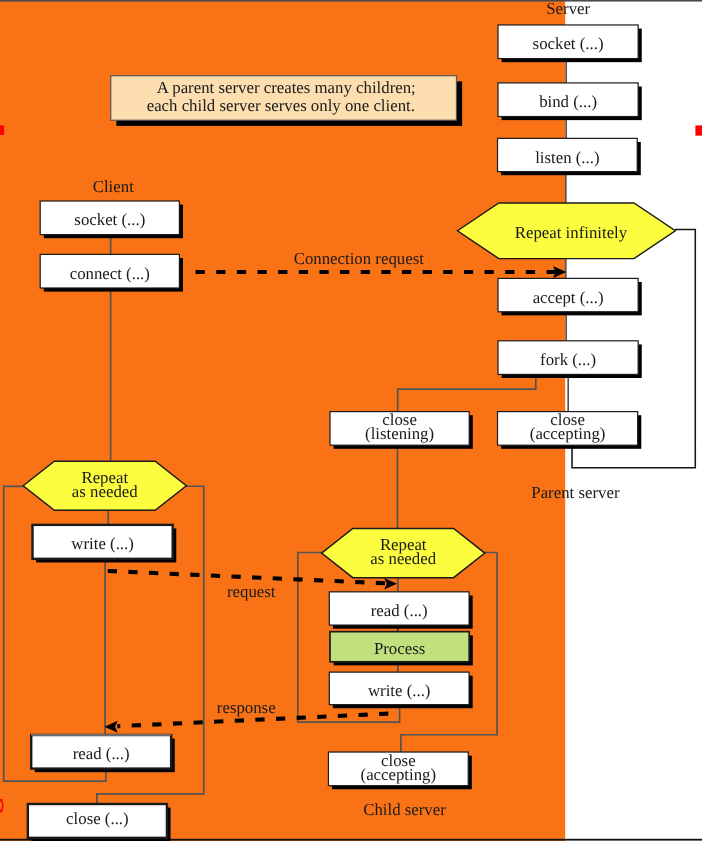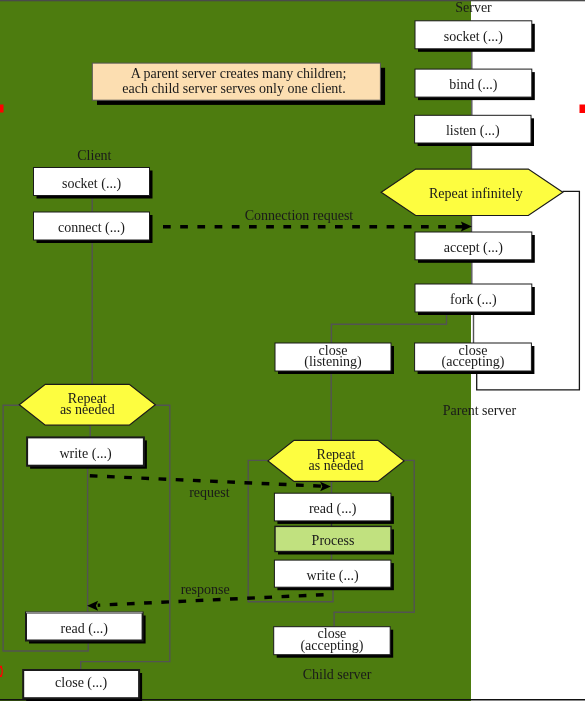--- a/index.html
+++ b/index.html
@@ -1,19 +1,19 @@
 <!DOCTYPE html>
 <html><head>
 <meta charset="utf-8">
 <title>Client-Server Concurrent Flowchart</title>
 <style>
   html,body{margin:0;padding:0;background:#ffffff;}
   body{width:585px;height:701px;overflow:hidden;
        font-family:"Liberation Serif","DejaVu Serif",serif;}
-  #stage{position:relative;width:471px;height:701px;background:#4d7c0f;}
+  #stage{position:relative;width:471px;height:701px;background:#f97316;}
   svg#diagram{position:absolute;left:0;top:0;display:block;}
   text{-webkit-font-smoothing:antialiased;}
   .nodelabel{font-family:"Liberation Serif","DejaVu Serif",serif;
              fill:#1a1a1a;text-anchor:middle;}
 </style>
 </head>
 <body>
 
 <div id="stage">
 <svg id="diagram" width="585" height="701" viewBox="0 0 585 701">

